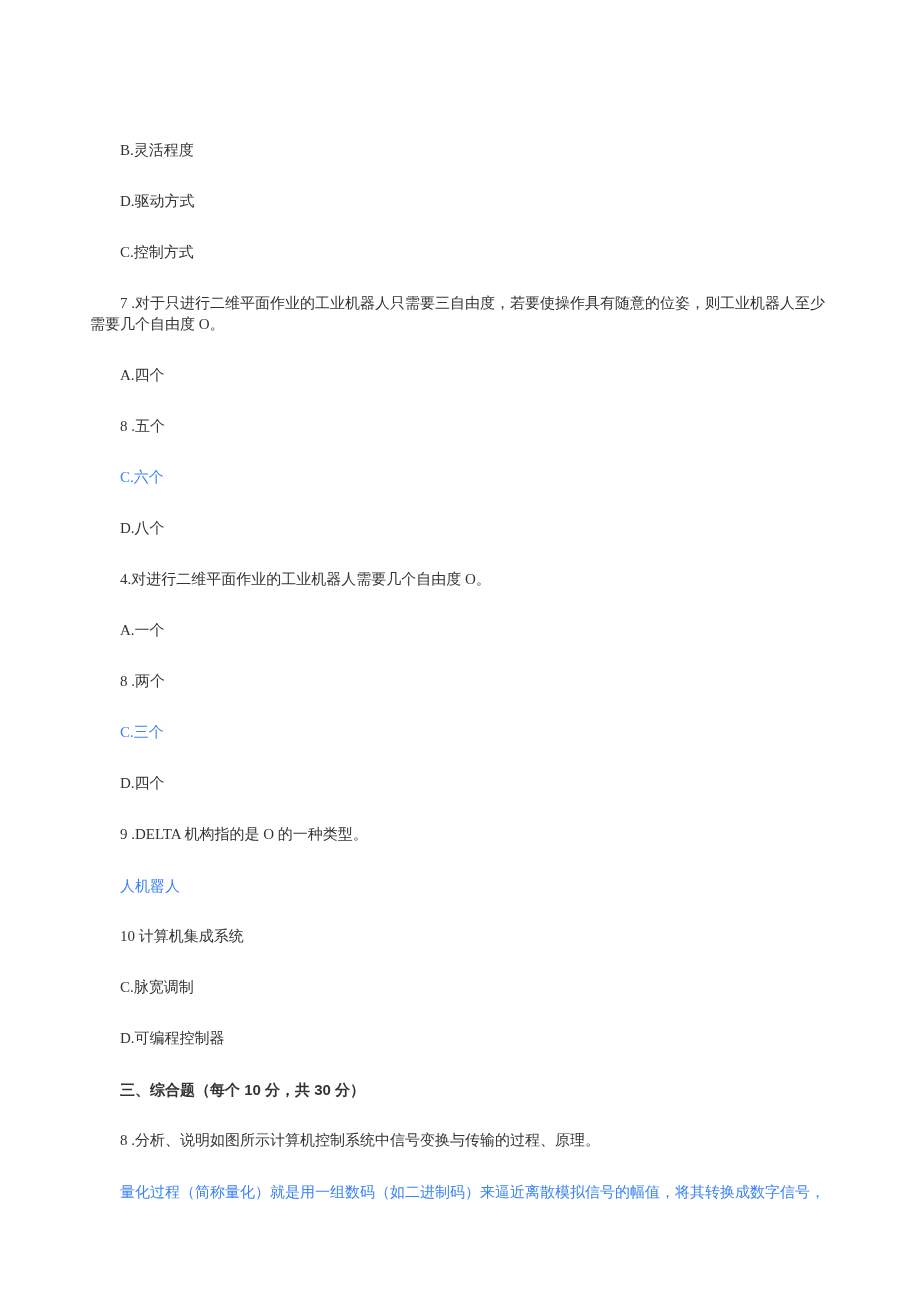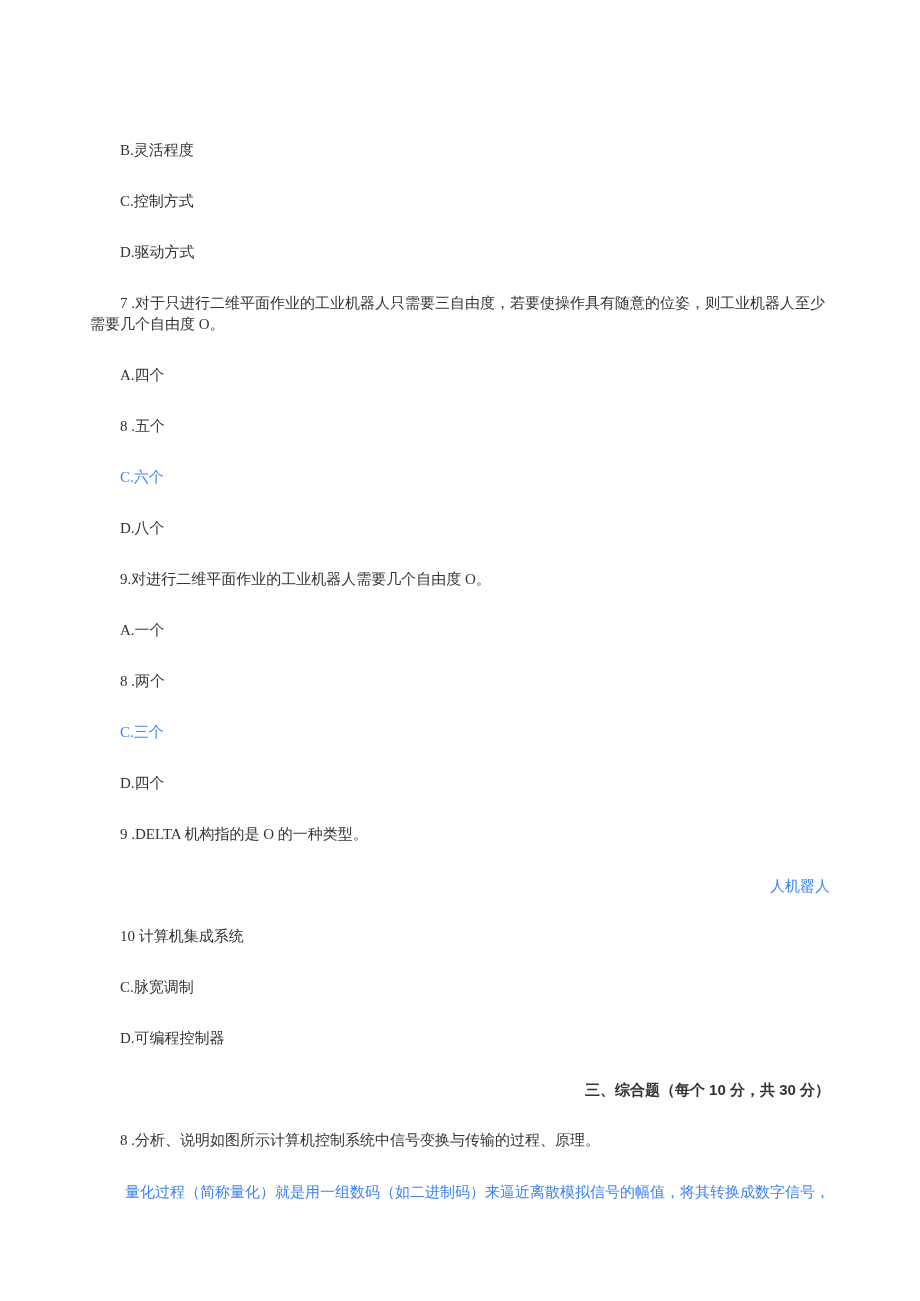--- a/index.html
+++ b/index.html
@@ -23,36 +23,35 @@
     text-indent: 2em;
   }
   .red {
     color: #3b82f6;
   }
   .bold {
     font-weight: bold;
   }
   .sans {
     font-family: "Microsoft YaHei", "微软雅黑", sans-serif;
-    text-align: right;
   }
 </style>
 </head>
 <body>
 
 <div class="page">
   <p class="line">B.灵活程度</p>
+  <p class="line">D.驱动方式</p>
   <p class="line">C.控制方式</p>
-  <p class="line">D.驱动方式</p>
   <p class="line">7 .对于只进行二维平面作业的工业机器人只需要三自由度，若要使操作具有随意的位姿，则工业机器人至少需要几个自由度 O。</p>
   <p class="line">A.四个</p>
   <p class="line">8   .五个</p>
   <p class="line red">C.六个</p>
   <p class="line">D.八个</p>
-  <p class="line">9.对进行二维平面作业的工业机器人需要几个自由度 O。</p>
+  <p class="line">4.对进行二维平面作业的工业机器人需要几个自由度 O。</p>
   <p class="line">A.一个</p>
   <p class="line">8 .两个</p>
   <p class="line red">C.三个</p>
   <p class="line">D.四个</p>
   <p class="line">9 .DELTA 机构指的是 O 的一种类型。</p>
   <p class="line red sans">人机罂人</p>
   <p class="line">10 计算机集成系统</p>
   <p class="line">C.脉宽调制</p>
   <p class="line">D.可编程控制器</p>
   <p class="line bold sans">三、综合题（每个 10 分，共 30 分）</p>

